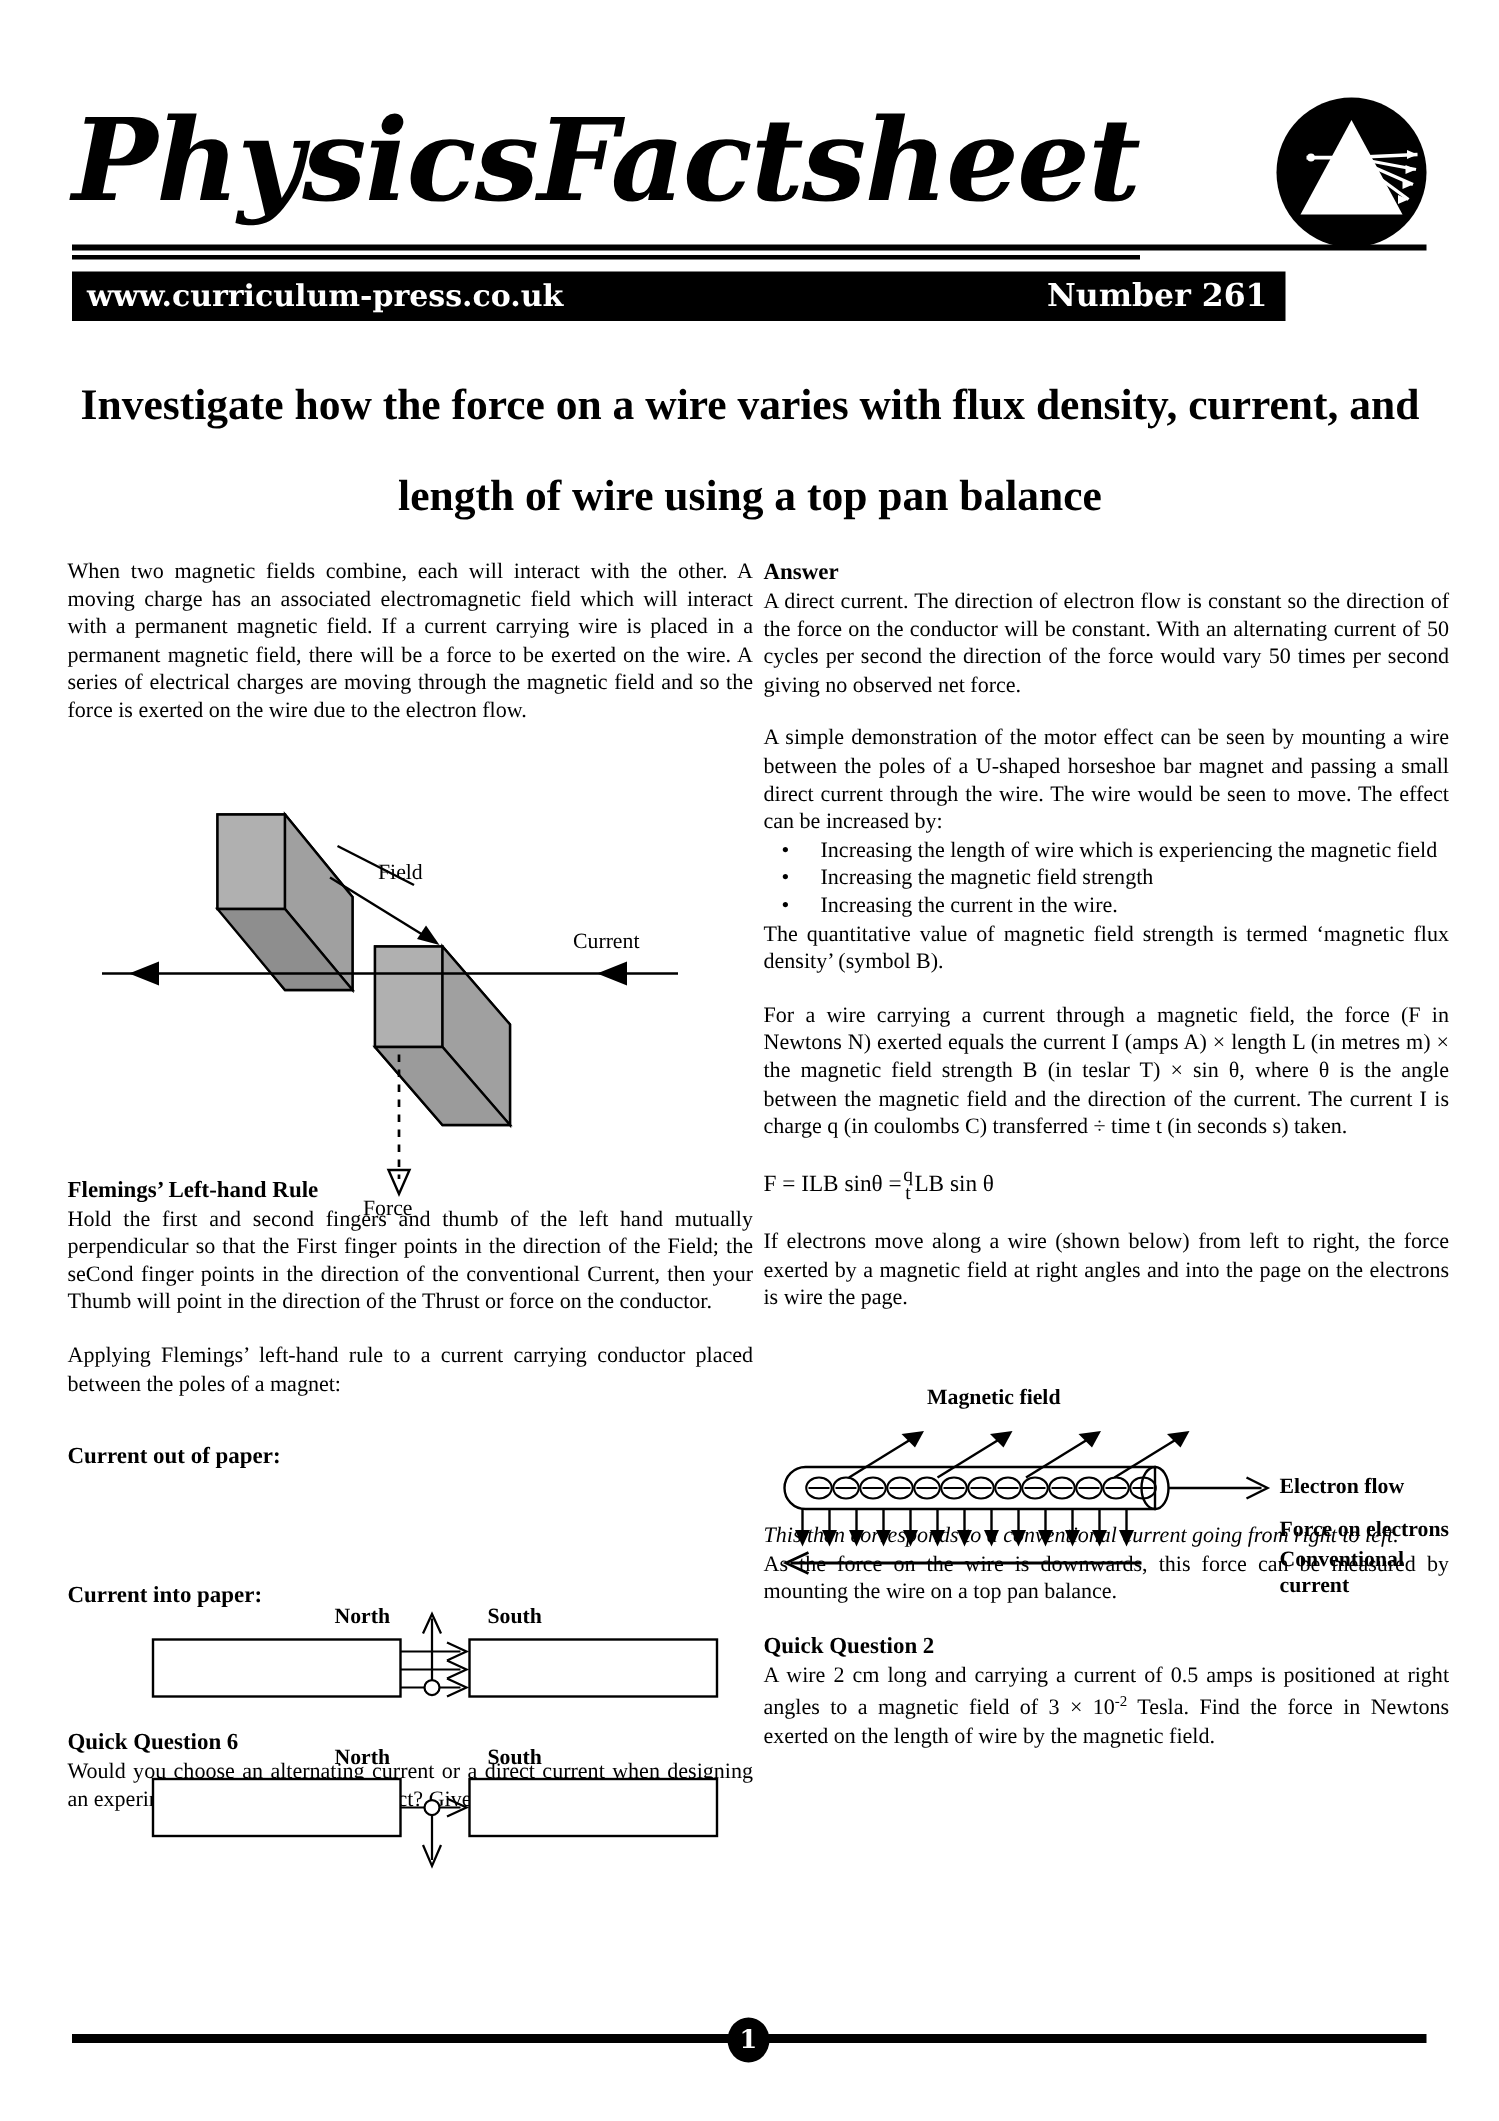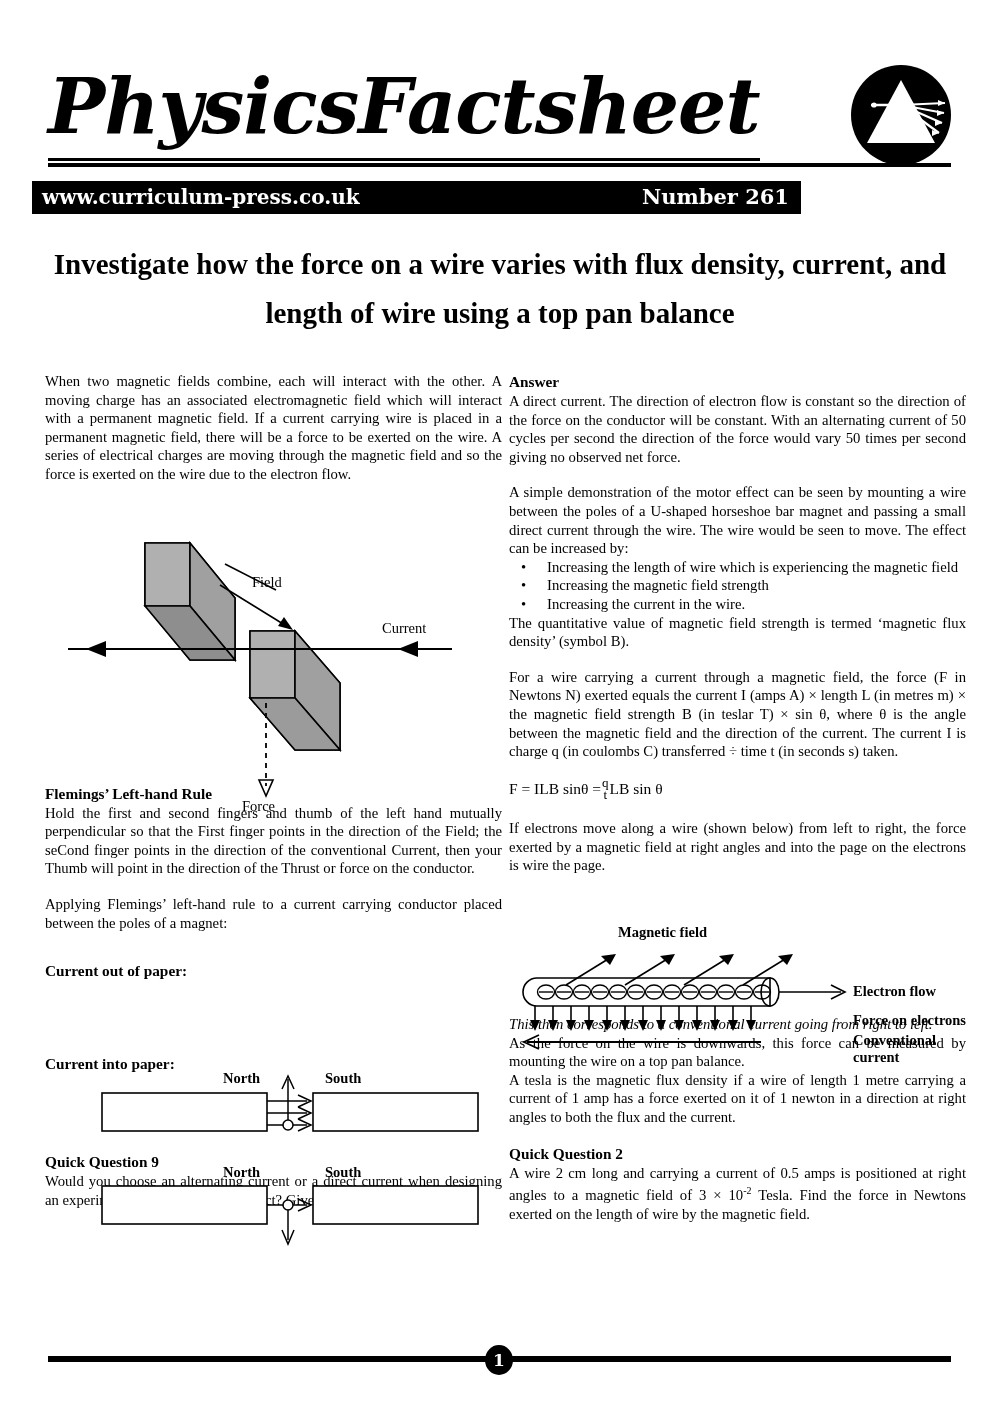--- a/index.html
+++ b/index.html
@@ -35,43 +35,44 @@
     font-family: "DejaVu Serif", serif;
     font-style: italic;
     font-weight: bold;
     font-size: 76px;
     letter-spacing: -1px;
     line-height: 104px;
     white-space: nowrap;
   }
   .masthead-title .u1 {
     border-bottom: 3px solid #000;
-    padding-bottom: 7px;
+    padding-bottom: 19px;
   }
   .logo {
     position: absolute;
     left: 801px; top: 8px;
     width: 104px; height: 104px;
   }
 
   .rule-top {
     position: absolute;
     left: 48px; top: 163px;
     width: 903px;
     height: 4px;
     background: #000;
   }
 
   
   .urlbar {
     position: absolute;
-    left: 32px; top: 181px;
+    left: 48px; top: 181px;
     width: 769px; height: 33px;
     background: #000;
     color: #fff;
+    padding-left: 40px;
   }
   .urlbar .url {
     position: absolute;
     left: 10px; top: 4px;
     font-family: "DejaVu Serif", serif;
     font-weight: bold;
     font-size: 20px;
     letter-spacing: 0px;
   }
   .urlbar .num {
@@ -84,21 +85,21 @@
 
   
   .doctitle {
     position: absolute;
     left: 40px; top: 240px;
     width: 920px;
     text-align: center;
     font-family: "Liberation Serif", serif;
     font-weight: bold;
     font-size: 29px;
-    line-height: 49px;
+    line-height: 61px;
   }
 
   
   .col {
     position: absolute;
     top: 372px;
     width: 457px;
     font-size: 14.7px;
     line-height: 18.6px;
     text-align: justify;
@@ -255,21 +256,21 @@
     <h2 class="sec">Flemings’ Left-hand Rule</h2>
     <p class="body">Hold the first and second fingers and thumb of the left hand mutually perpendicular so that the First finger points in the direction of the Field; the seCond finger points in the direction of the conventional Current, then your Thumb will point in the direction of the Thrust or force on the conductor.</p>
     <p class="body gap">Applying Flemings’ left-hand rule to a current carrying conductor placed between the poles of a magnet:</p>
 
     <div style="height:29px"></div>
     <h2 class="sec">Current out of paper:</h2>
     <div style="height:73px"></div>
     <h2 class="sec">Current into paper:</h2>
     <div style="height:78px"></div>
 
-    <h2 class="sec">Quick Question 9</h2>
+    <h2 class="sec">Quick Question 6</h2>
     <p class="body">Would you choose an alternating current or a direct current when designing an experiment to show the motor effect?  Give a reason for your answer.</p>
   </div>
 
   <div class="dia-motor">
     <svg width="440" height="300" viewBox="0 0 440 300">
 
       <polygon points="85,15 130,15 175,70 175,132 130,132 85,77" fill="#a6a6a6" stroke="#000" stroke-width="1.6"></polygon>
       <polygon points="85,15 130,15 130,78 85,78" fill="#b0b0b0" stroke="#000" stroke-width="1.6"></polygon>
       <polygon points="130,15 175,70 175,132 130,78" fill="#a0a0a0" stroke="#000" stroke-width="1.6"></polygon>
       <polygon points="85,78 130,78 175,132 130,132" fill="#8e8e8e" stroke="#000" stroke-width="1.6"></polygon>
@@ -347,21 +348,20 @@
 
     <div class="formula"><span>F = ILB sinθ =</span><span class="frac"><span class="n">q</span><span class="d">t</span></span><span>LB sin θ</span></div>
 
     <p class="body gap">If electrons move along a wire (shown below) from left to right, the force exerted by a magnetic field at right angles and into the page on the electrons is wire the page.</p>
 
     <div style="height:140px"></div>
 
     <p class="body italic">This then corresponds to a conventional current going from right to left.</p>
     <p class="body">As the force on the wire is downwards, this force can be measured by mounting the wire on a top pan balance.</p>
 
-    <p class="body">A tesla is the magnetic flux density if a wire of length 1 metre carrying a current of 1 amp has a force exerted on it of 1 newton in a direction at right angles to both the flux and the current.</p>
 
     <h2 class="sec" style="margin-top:17px">Quick Question 2</h2>
     <p class="body"><span>A wire 2 cm long and carrying a current of 0.5 amps is positioned at right angles to a magnetic field of 3 × 10</span><sup class="exp">-2</sup><span> Tesla.  Find the force in Newtons exerted on the length of wire by the magnetic field.</span></p>
   </div>
 
   <div class="dia-electron">
     <svg width="460" height="125" viewBox="0 0 460 125">
 
       <path d="M28,50 h233 v28 h-233 a14,14 0 0 1 0,-28 z" fill="none" stroke="#000" stroke-width="1.6"></path>
       <ellipse cx="261" cy="64" rx="9" ry="14" fill="none" stroke="#000" stroke-width="1.6"></ellipse>

